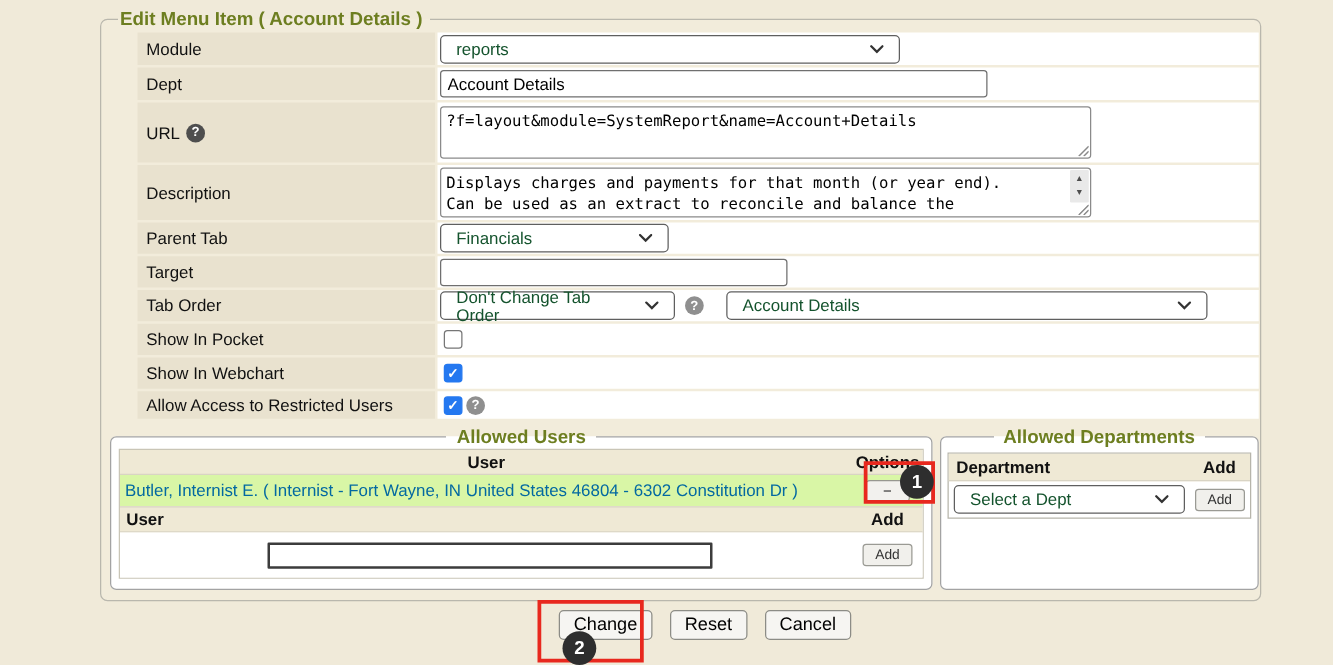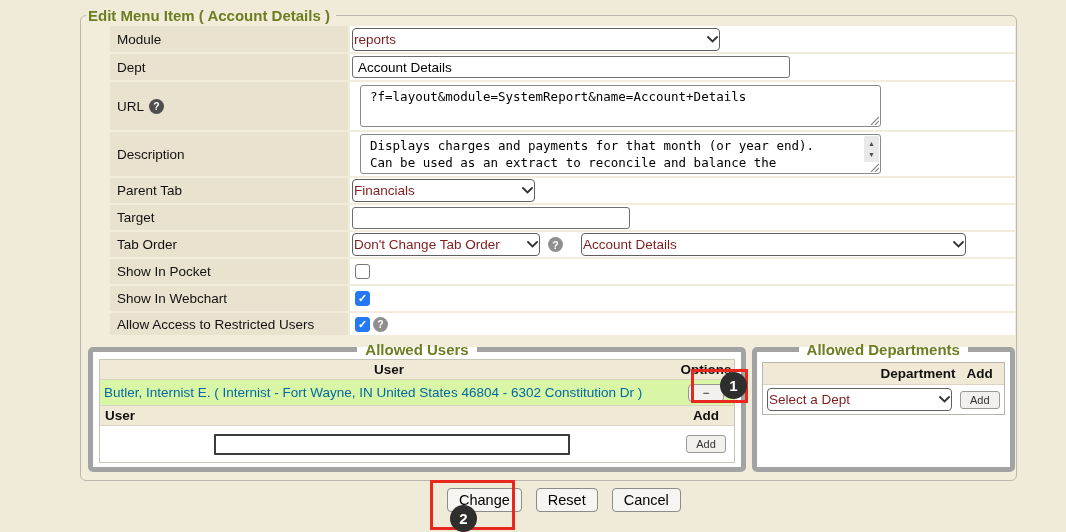--- a/index.html
+++ b/index.html
@@ -13,51 +13,51 @@
   }
 
   
   .main-fs {
     position:absolute; left:80px; top:7px; width:926px;
     border:1px solid #b9b7ad; border-radius:6px;
     background:#f2ecdb; margin:0; padding:2px 1px 4px 1px;
   }
   .main-fs > legend {
     font-size:15px; font-weight:bold; color:#6d7e20;
-    padding:0 6px 0 2px; margin-left:4px;
+    padding:0 6px 0 2px; margin-left:12px;
   }
   .frow { display:flex; margin-bottom:2px; }
   .flabel {
     width:238px; flex:none; background:#e9e2cf;
     display:flex; align-items:center; gap:5px;
     padding:0 4px 0 7px; margin-right:2px;margin-left:28px;
   }
   .fvalue {
     flex:1; background:#fff; display:flex; align-items:center;
     padding-left:2px;
   }
   .h26{height:26px} .h48{height:48px} .h44{height:44px} .h25{height:25px} .h22{height:22px}
 
   
   .select {
     display:inline-flex; align-items:center; justify-content:space-between;
     border:1px solid #5f5f5f; border-radius:4px; background:#fff;
-    height:23px; padding:0 1px; font-size:13.5px; color:#7f1d1d; cursor:default;
+    height:23px; padding:0 12px; font-size:13.5px; color:#14532d; cursor:default;
   }
   .select svg { flex:none; margin-left:8px; }
   input[type=text] {
     border:1px solid #6f6f6f; border-radius:3px; height:22px;
     font-family:"Liberation Sans",sans-serif; font-size:13.5px; padding:0 5px;
     background:#fff; outline:none;
   }
   .ta-wrap { position:relative; margin:3px 0; }
   textarea {
     display:block; border:1px solid #8a8a8a; border-radius:3px;
     font-family:"DejaVu Sans Mono", monospace; font-size:12.5px; line-height:17px;
-    padding:2px 9px; resize:none; overflow:hidden; outline:none; background:#fff;margin-left:8px;
+    padding:2px 4px; resize:none; overflow:hidden; outline:none; background:#fff;
   }
   .grip { position:absolute; right:2px; bottom:2px; }
   .ta-scroll {
     position:absolute; top:2px; right:2px; width:15px; height:26px;
     background:#e9e9e9; display:flex; flex-direction:column; align-items:center;
     font-size:7px; color:#4d4d4d; line-height:11px; padding-top:2px;
     border-radius:1px;
   }
   .checkbox {
     width:15px; height:15px; border:1.5px solid #767676; border-radius:3px;
@@ -69,21 +69,21 @@
   .help {
     width:15px; height:15px; border-radius:50%; background:#8f8f8f; color:#fff;
     font-size:10.5px; font-weight:bold; display:inline-flex; align-items:center;
     justify-content:center; flex:none;
   }
   .help.dark { background:#4e4e4e; }
 
   
   .bottom-row { height:139px; padding:4px 0 4px 6px; align-items:stretch; }
   .sub-fs {
-    border:5px solid #a3a3a3; border-radius:5px; background:#fff;
+    border:1px solid #a3a3a3; border-radius:5px; background:#fff;
     margin:0; padding:1px 4px 4px 4px; position:relative;
   }
   .sub-fs > legend {
     margin:0 auto; padding:0 8px; font-size:15px; font-weight:bold; color:#6d7e20;
   }
   .users-fs { width:658px; flex:none; }
   .depts-fs { width:252px; flex:none; margin-left:6px; }
 
   .utable { border:1px solid #c9c5b6; margin:0 2px; }
   .urow { display:flex; align-items:center; }
@@ -103,21 +103,21 @@
   }
   .add-btn {
     border:1px solid #9a9a94; border-radius:3px; background:#f1f0ec;
     font-family:"Liberation Sans",sans-serif; font-size:11px; color:#333;
     padding:2px 9px; cursor:pointer;
   }
   .uadd input { width:356px; height:21px; border:2px solid #3c3c3c; border-radius:1px; margin:0 auto; }
 
   .dtable { border:1px solid #b7b5ab; margin:3px 1px 0 1px; }
   .dhdr { display:flex; background:#efe9d5; font-weight:bold; height:22px; align-items:center; border-bottom:1px solid #d9d4c4; }
-  .dhdr .dcol1 { flex:1; padding-left:6px;text-align:right; }
+  .dhdr .dcol1 { flex:1; padding-left:6px; }
   .dhdr .dcol2 { width:48px; text-align:center; }
   .drow { display:flex; align-items:center; padding:3px 4px; gap:8px; }
 
   
   .actions { position:absolute; left:447px; top:488px; display:flex; gap:14px; }
   .action-btn {
     border:1px solid #8c8c86; border-radius:4px; background:#f6f5f2;
     font-family:"Liberation Sans",sans-serif; font-size:14.5px; color:#000;
     padding:3px 11px; height:24px; cursor:pointer;
   }

